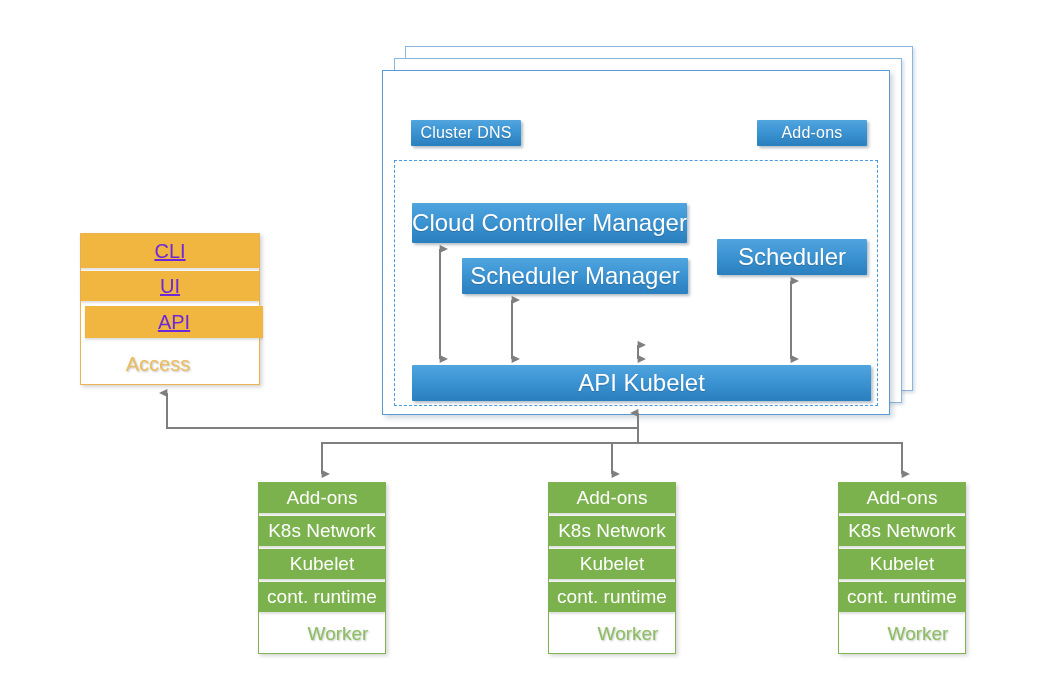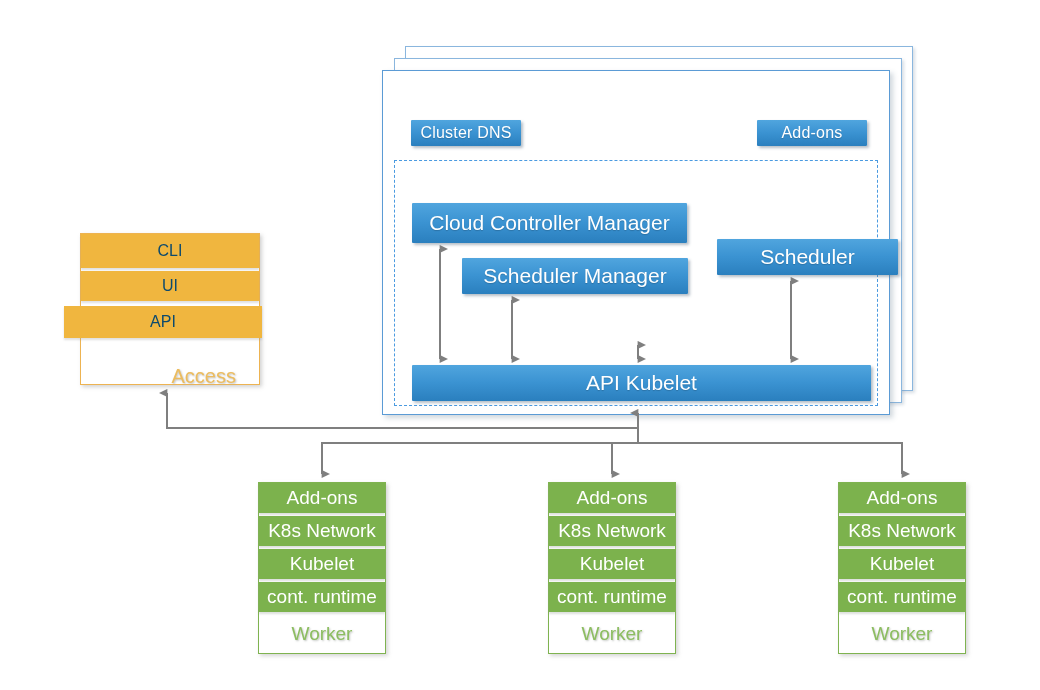--- a/index.html
+++ b/index.html
@@ -48,35 +48,36 @@
     position:absolute;box-sizing:border-box;
     background:linear-gradient(to bottom,#50a5de 0%,#3b93d2 48%,#2a7fbe 100%);
     color:#ffffff;
     display:flex;align-items:center;justify-content:center;
     box-shadow:2px 2px 3px rgba(90,110,130,.45);
     border-radius:1px;
     text-shadow:0 1px 1px rgba(0,0,0,.18);
     white-space:nowrap;
   }
   .bluebox.small{font-size:16px;letter-spacing:.2px;}
-  .bluebox.big{font-size:21px;}
+  .bluebox.big{font-size:24px;}
 
   
   .access-outer{
     position:absolute;box-sizing:border-box;
     background:#ffffff;
     border:1.2px solid #edb351;
     box-shadow:2px 2px 4px rgba(130,130,130,.35);
   }
   .orange-row{
     position:absolute;box-sizing:border-box;
     background:#f0b63f;
-    color:#0c4a6e;font-size:16px;
+    color:#6d28d9;font-size:20px;
     display:flex;align-items:center;justify-content:center;
     box-shadow:0 2px 2px rgba(150,150,150,.30);
+    text-decoration:underline;
   }
   .access-label{
     position:absolute;width:100%;text-align:center;
     color:#ecbc5e;font-size:20px;
     text-shadow:1px 1px 2px rgba(180,180,180,.85);
   }
 
   
   .worker-outer{
     position:absolute;box-sizing:border-box;
@@ -89,20 +90,21 @@
     background:#7cb24d;
     color:#ffffff;font-size:19px;
     display:flex;align-items:center;justify-content:center;
     box-shadow:0 2px 2px rgba(140,150,140,.30);
     white-space:nowrap;
   }
   .worker-label{
     position:absolute;width:100%;text-align:center;
     color:#8cbd60;font-size:19px;
     text-shadow:1px 1px 2px rgba(180,185,180,.85);
+    margin-left:16px;
   }
 
   
   #wires{position:absolute;left:0;top:0;width:1040px;height:690px;pointer-events:none;}
 </style>
 </head>
 <body>
 
 <div id="stage">
 
@@ -114,31 +116,31 @@
 
   <div class="bluebox small" style="left:411px;top:120px;width:110px;height:26px;">Cluster DNS</div>
   <div class="bluebox small" style="left:757px;top:120px;width:110px;height:26px;">Add-ons</div>
 
   <div class="dashed-box" style="left:394px;top:160px;width:484px;height:246px;"></div>
 
   <div class="bluebox big" style="left:412px;top:203px;width:275px;height:40px;">Cloud Controller Manager</div>
 
   <div class="bluebox big" style="left:462px;top:258px;width:226px;height:36px;">Scheduler Manager</div>
 
-  <div class="bluebox big" style="left:717px;top:239px;width:181px;height:36px;">Scheduler</div>
+  <div class="bluebox big" style="left:717px;top:239px;width:150px;height:36px;">Scheduler</div>
 
 
   <div class="bluebox big" style="left:412px;top:365px;width:459px;height:36px;">API Kubelet</div>
 
   <div class="access-outer" style="left:80px;top:233px;width:180px;height:152px;"></div>
 
   <div class="orange-row" style="left:81px;top:234px;width:178px;height:34px;">CLI</div>
   <div class="orange-row" style="left:81px;top:271px;width:178px;height:30px;">UI</div>
-  <div class="orange-row" style="left:64px;top:306px;width:198px;height:32px;text-align:center;">API</div>
-  <div class="access-label" style="left:80px;top:365px;width:156px;text-align:right;">Access</div>
+  <div class="orange-row" style="left:85px;top:306px;width:178px;height:32px;text-align:center;">API</div>
+  <div class="access-label" style="left:80px;top:353px;width:156px;">Access</div>
 
   <div class="worker-outer" style="left:258px;top:482px;width:128px;height:172px;"></div>
   <div class="green-row" style="left:259px;top:483px;width:126px;height:30px;">Add-ons</div>
   <div class="green-row" style="left:259px;top:516px;width:126px;height:30px;">K8s Network</div>
   <div class="green-row" style="left:259px;top:549px;width:126px;height:30px;">Kubelet</div>
   <div class="green-row" style="left:259px;top:582px;width:126px;height:30px;">cont. runtime</div>
   <div class="worker-label" style="left:258px;top:623px;width:128px;">Worker</div>
 
   <div class="worker-outer" style="left:548px;top:482px;width:128px;height:172px;"></div>
   <div class="green-row" style="left:549px;top:483px;width:126px;height:30px;">Add-ons</div>

